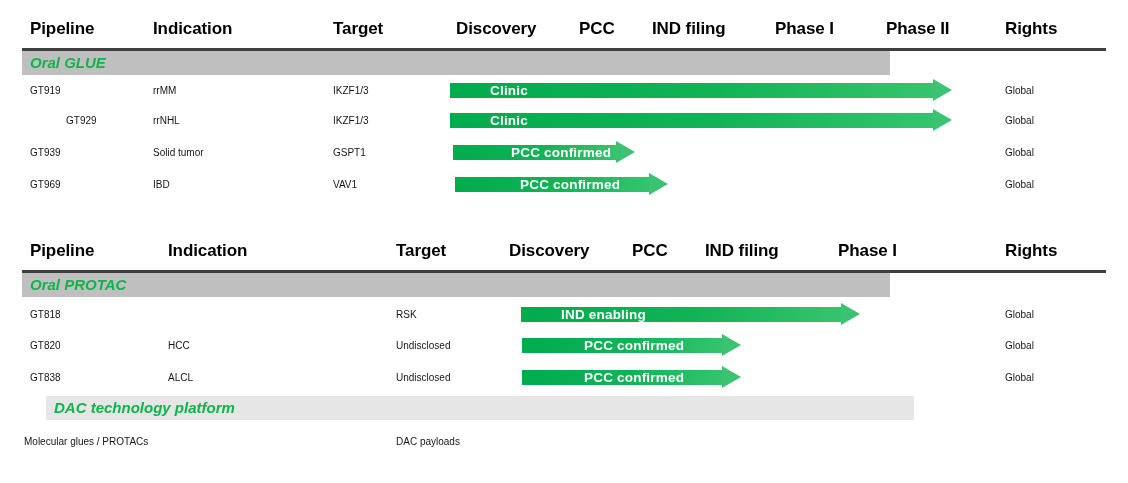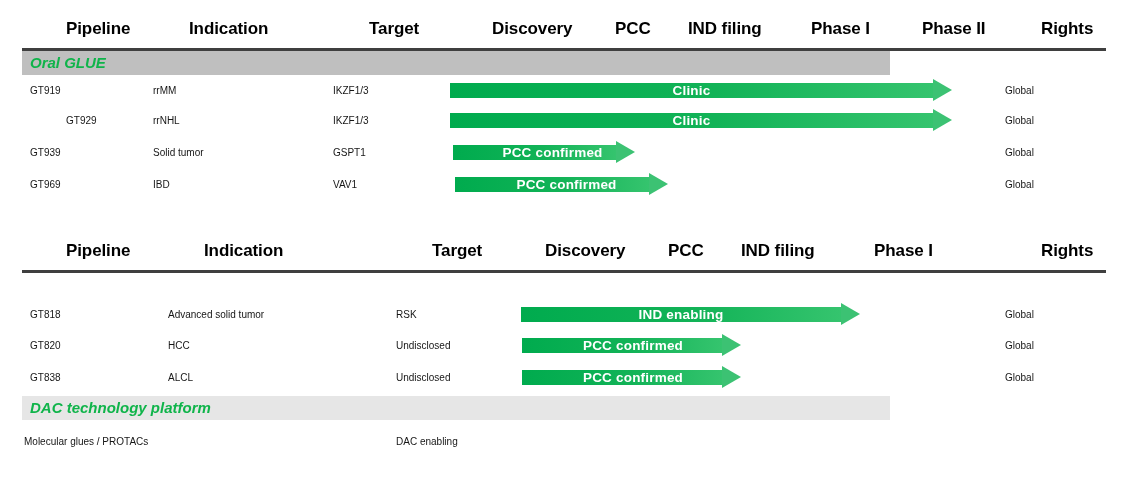--- a/index.html
+++ b/index.html
@@ -36,39 +36,38 @@
     height: 30px;
   }
   .hdr-cell {
     position: absolute;
     top: 0;
     font-size: 17px;
     font-weight: bold;
     letter-spacing: -0.1px;
     white-space: nowrap;
     line-height: 22px;
-    margin-left: 36px;
   }
   .hdr-rule {
     position: absolute;
     left: 0;
     width: 1084px;
     height: 3px;
     background: #3f3f3f;
   }
 
   
   .band {
     position: absolute;
     left: 0;
     width: 868px;
     height: 24px;
     background: #bfbfbf;
   }
-  .band.light { background: #e6e6e6; }
+  .band.light { background: #e6e6e6; margin-left: 24px; }
   .band-label {
     position: absolute;
     left: 8px;
     top: 3px;
     font-size: 15px;
     font-weight: bold;
     font-style: italic;
     color: #0fb44a;
     white-space: nowrap;
   }
@@ -112,23 +111,24 @@
     border-left: 19px solid #3cc273;
   }
   .bar .bar-label {
     position: absolute;
     top: 0;
     height: 15px;
     line-height: 15px;
     font-size: 13.5px;
     font-weight: bold;
     color: #ffffff;
-    text-align: center;
+    text-align: left;
     white-space: nowrap;
     letter-spacing: 0.2px;
+    padding-left: 40px;
   }
 
   
   .plain-row {
     position: absolute;
     left: 0;
     width: 1084px;
     height: 26px;
   }
 </style>
@@ -215,24 +215,26 @@
       <div class="hdr-cell" style="left:374px;">Target</div>
       <div class="hdr-cell" style="left:487px;">Discovery</div>
       <div class="hdr-cell" style="left:610px;">PCC</div>
       <div class="hdr-cell" style="left:683px;">IND filing</div>
       <div class="hdr-cell" style="left:816px;">Phase I</div>
       <div class="hdr-cell" style="left:983px;">Rights</div>
     </div>
 
     <div class="hdr-rule" style="top:30px;"></div>
 
+    <div class="band" style="top:33px;">
+      <div class="band-label">Oral PROTAC</div>
+    </div>
 
     <div class="row" style="top:61px;">
       <div class="cell" style="left:8px;">GT818</div>
-      <div class="cell" style="left:146px;">Advanced solid tumor</div>
       <div class="cell" style="left:374px;">RSK</div>
       <div class="bar" style="left:499px; width:339px;">
         <div class="shaft" style="width:320px;"></div>
         <div class="head" style="left:320px;"></div>
         <div class="bar-label" style="left:0; width:320px;">IND enabling</div>
       </div>
       <div class="cell" style="left:983px;">Global</div>
     </div>
 
     <div class="row" style="top:92px;">
@@ -258,18 +260,18 @@
       </div>
       <div class="cell" style="left:983px;">Global</div>
     </div>
 
     <div class="band light" style="top:156px;">
       <div class="band-label">DAC technology platform</div>
     </div>
 
     <div class="plain-row" style="top:188px;">
       <div class="cell" style="left:2px;">Molecular glues / PROTACs</div>
-      <div class="cell" style="left:374px;">DAC enabling</div>
+      <div class="cell" style="left:374px;">DAC payloads</div>
     </div>
 
   </div>
 
 </div>
 
 </body></html>

